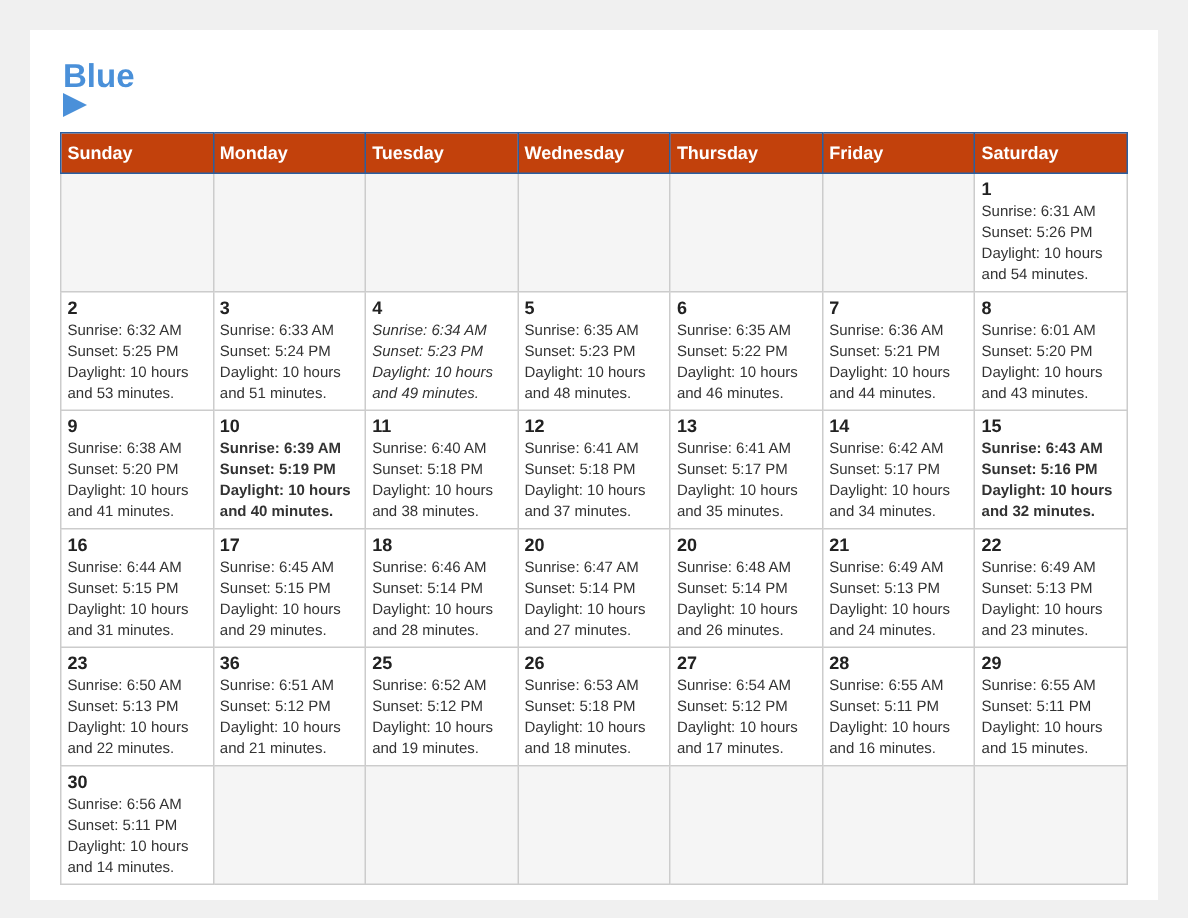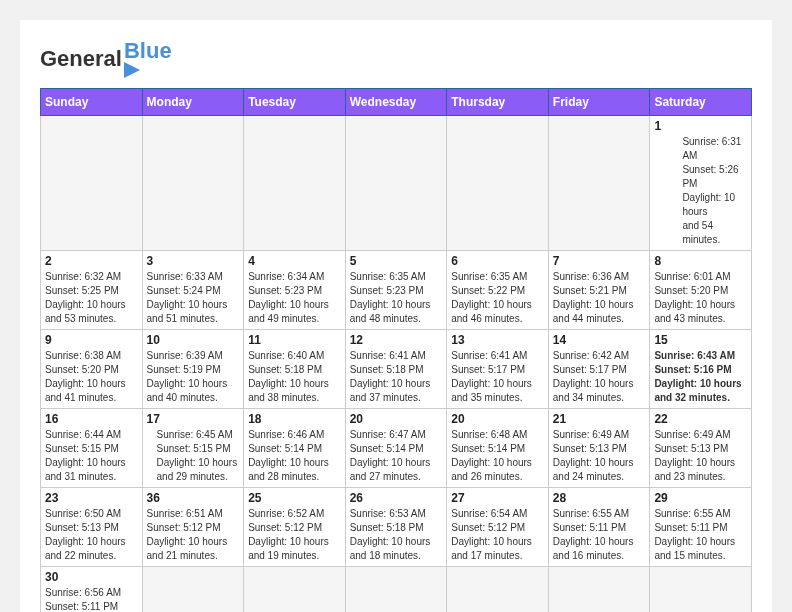--- a/index.html
+++ b/index.html
@@ -40,21 +40,21 @@
       font-size: 16px;
       font-weight: normal;
       color: #444;
     }
     .calendar {
       width: 100%;
       border-collapse: collapse;
       font-size: 10.5px;
     }
     .calendar th {
-      background: #8b5cf6;
+      background: #c2410c;
       color: white;
       padding: 6px 4px;
       text-align: left;
       font-size: 12px;
       font-weight: bold;
       border: 1px solid #2a5fa0;
     }
     .calendar td {
       border: 1px solid #ccc;
       vertical-align: top;
@@ -83,21 +83,20 @@
       margin-left: 34px;
     }
   </style>
 </head>
 <body>
 
 <div class="page">
   <div class="header">
     <div class="logo">
       <div style="display:flex;align-items:center;gap:0px;">
-        <span style="font-size:22px;font-weight:bold;color:#333;">General</span>
         <div style="display:flex;flex-direction:column;margin-left:2px;">
           <span style="font-size:22px;font-weight:bold;color:#4a90d9;line-height:1;">Blue</span>
           <div style="width:0;height:0;border-left:16px solid #4a90d9;border-top:8px solid transparent;border-bottom:8px solid transparent;margin-left:0;margin-top:0;"></div>
         </div>
       </div>
     </div>
     <div class="title-block">
       <h1></h1>
       <h2></h2>
     </div>
@@ -118,21 +117,21 @@
     <tbody id="calendar-body">
     <tr>
           <td class="empty"></td>
           <td class="empty"></td>
           <td class="empty"></td>
           <td class="empty"></td>
           <td class="empty"></td>
           <td class="empty"></td>
           <td>
             <span class="day-num">1</span>
-            <div class="day-info" style="white-space: pre-line; margin-left: 28px;">Sunrise: 6:31 AM
+            <div class="day-info" style="white-space: pre-line;">Sunrise: 6:31 AM
 Sunset: 5:26 PM
 Daylight: 10 hours
 and 54 minutes.</div>
           </td>
         </tr>
         <tr>
           <td>
             <span class="day-num">2</span>
             <div class="day-info" style="white-space: pre-line;">Sunrise: 6:32 AM
 Sunset: 5:25 PM
@@ -141,21 +140,21 @@
           </td>
           <td>
             <span class="day-num">3</span>
             <div class="day-info" style="white-space: pre-line;">Sunrise: 6:33 AM
 Sunset: 5:24 PM
 Daylight: 10 hours
 and 51 minutes.</div>
           </td>
           <td>
             <span class="day-num">4</span>
-            <div class="day-info" style="white-space: pre-line;">Sunrise: 6:34 AM
+            <div class="day-info" style="white-space: pre-line; font-style: italic;">Sunrise: 6:34 AM
 Sunset: 5:23 PM
 Daylight: 10 hours
 and 49 minutes.</div>
           </td>
           <td>
             <span class="day-num">5</span>
             <div class="day-info" style="white-space: pre-line;">Sunrise: 6:35 AM
 Sunset: 5:23 PM
 Daylight: 10 hours
 and 48 minutes.</div>
@@ -185,21 +184,21 @@
         <tr>
           <td>
             <span class="day-num">9</span>
             <div class="day-info" style="white-space: pre-line;">Sunrise: 6:38 AM
 Sunset: 5:20 PM
 Daylight: 10 hours
 and 41 minutes.</div>
           </td>
           <td>
             <span class="day-num">10</span>
-            <div class="day-info" style="white-space: pre-line;">Sunrise: 6:39 AM
+            <div class="day-info" style="white-space: pre-line; font-weight: bold;">Sunrise: 6:39 AM
 Sunset: 5:19 PM
 Daylight: 10 hours
 and 40 minutes.</div>
           </td>
           <td>
             <span class="day-num">11</span>
             <div class="day-info" style="white-space: pre-line;">Sunrise: 6:40 AM
 Sunset: 5:18 PM
 Daylight: 10 hours
 and 38 minutes.</div>
@@ -236,21 +235,21 @@
         <tr>
           <td>
             <span class="day-num">16</span>
             <div class="day-info" style="white-space: pre-line;">Sunrise: 6:44 AM
 Sunset: 5:15 PM
 Daylight: 10 hours
 and 31 minutes.</div>
           </td>
           <td>
             <span class="day-num">17</span>
-            <div class="day-info" style="white-space: pre-line; margin-left: 10px;">Sunrise: 6:45 AM
+            <div class="day-info" style="white-space: pre-line;">Sunrise: 6:45 AM
 Sunset: 5:15 PM
 Daylight: 10 hours
 and 29 minutes.</div>
           </td>
           <td>
             <span class="day-num">18</span>
             <div class="day-info" style="white-space: pre-line;">Sunrise: 6:46 AM
 Sunset: 5:14 PM
 Daylight: 10 hours
 and 28 minutes.</div>

